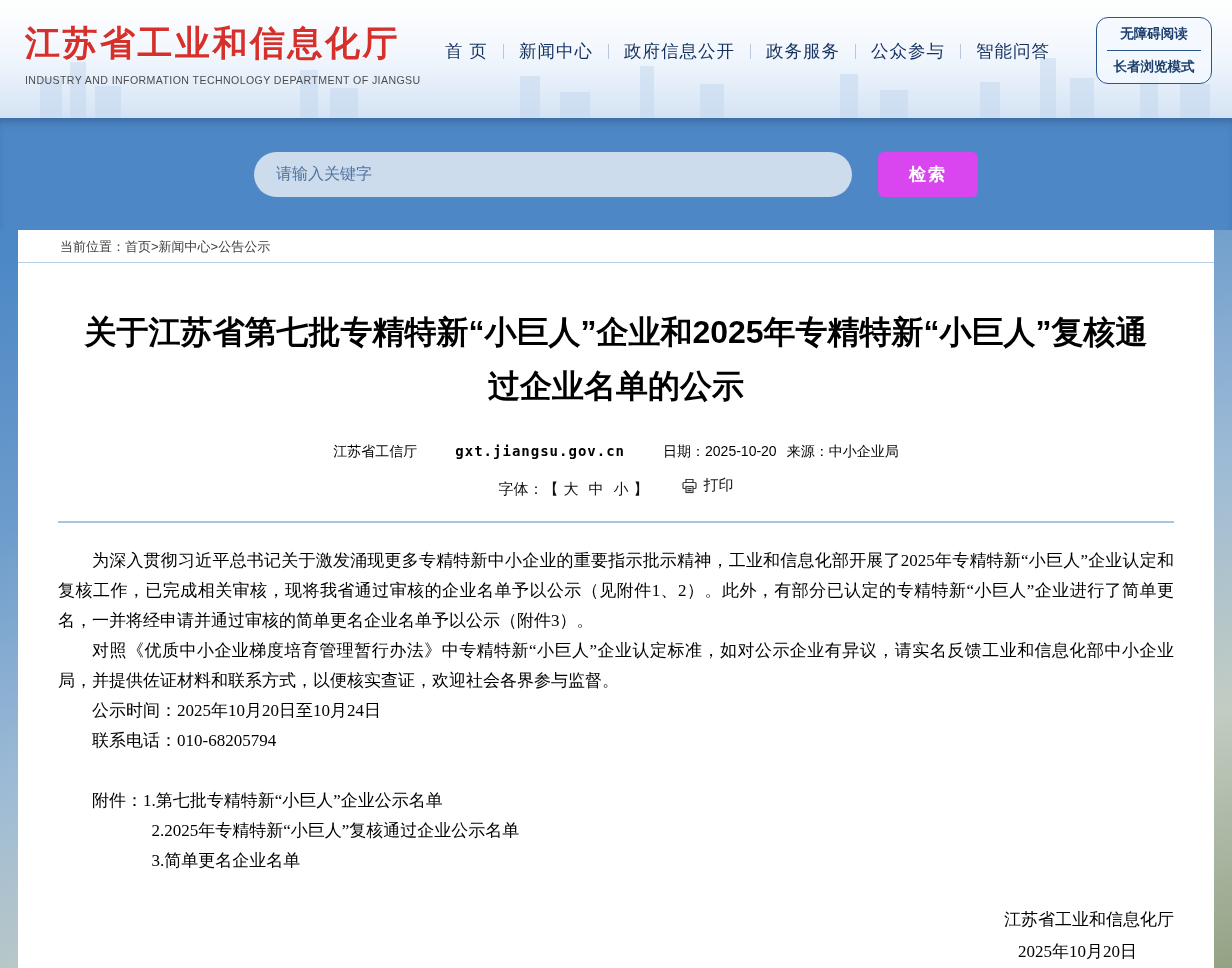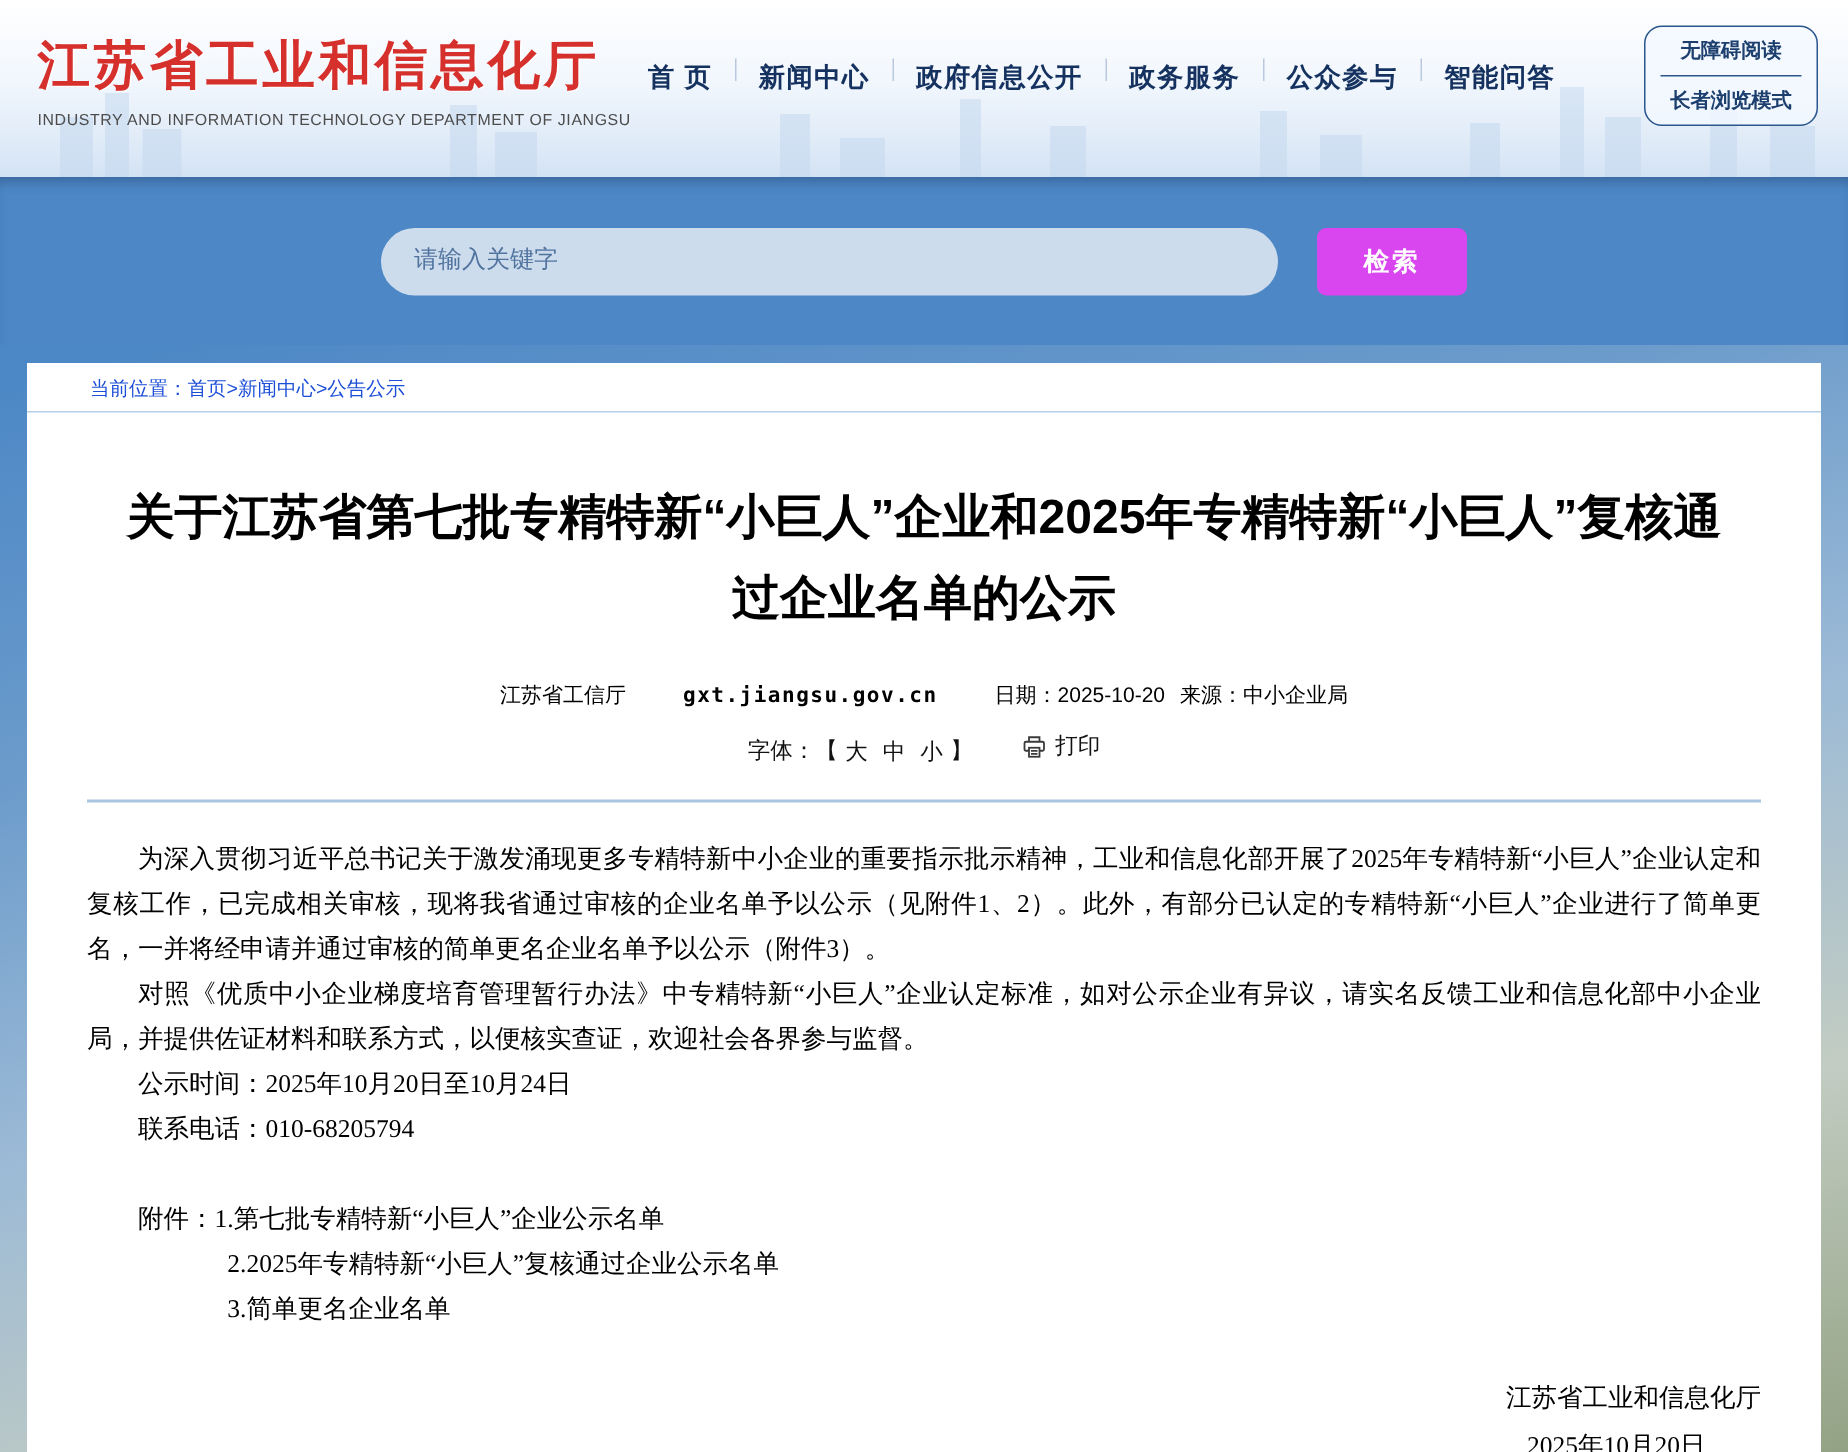--- a/index.html
+++ b/index.html
@@ -16,22 +16,22 @@
     overflow:hidden;
   }
   .skyline { position:absolute; bottom:0; right:0; width:100%; height:70px; opacity:.5; pointer-events:none; }
   .logo { position:absolute; left:25px; top:20px; }
   .logo-title {
     font-size:35px; font-weight:bold; color:#d6302c; letter-spacing:2.5px;
     text-shadow:1px 1px 0 rgba(255,255,255,.8);
   }
   .logo-sub { margin-top:7px; font-size:10.6px; color:#4c4c4c; letter-spacing:.4px; }
   .nav {
-    position:absolute; left:432px; top:39px; display:flex; align-items:flex-start;
-    font-weight:bold; font-size:17.5px; color:#14315f; white-space:nowrap;
+    position:absolute; left:445px; top:39px; display:flex; align-items:center;
+    font-weight:normal; font-size:17.5px; color:#14315f; white-space:nowrap;
   }
   .nav-item { letter-spacing:1px; cursor:pointer; }
   .nav-sep { width:1px; height:15px; background:#b9c8dc; margin:0 15px; }
   .access-box {
     position:absolute; right:20px; top:17px; width:116px;
     border:1px solid #2a568d; border-radius:12px;
     background:rgba(243,249,255,.78); text-align:center;
   }
   .access-row { height:32px; line-height:32px; font-size:13.5px; color:#1c3f6e; font-weight:bold; cursor:pointer; }
   .access-div { height:1px; background:#2a568d; margin:0 10px; }
@@ -50,23 +50,22 @@
   .search-input::placeholder { color:#51749f; opacity:1; }
   .search-btn {
     width:100px; height:45px; margin-left:26px; border:none; border-radius:6px;
     background:#d946ef; color:#ffffff; font-size:17px; font-weight:bold;
     letter-spacing:2px; cursor:pointer; font-family:"Liberation Sans", sans-serif;
   }
 
   
   .content { margin:0 18px; background:#ffffff; min-height:738px; }
   .crumb {
-    height:33px; line-height:33px; padding-left:42px; font-size:13px; color:#1d4ed8;
+    height:33px; line-height:33px; padding-left:42px; font-size:13px; color:#404040;
     border-bottom:1px solid #b3d0e8;
-    margin-top:12px;
   }
   .crumb-path { cursor:pointer; }
   .article { padding:0 40px 20px; }
   .title {
     margin:42px auto 0; max-width:1072px; font-size:32px; line-height:54px;
     text-align:center; color:#000; font-weight:bold;
   }
   .meta { margin-top:30px; text-align:center; font-size:14px; color:#000; }
   .meta-name { margin-right:38px; }
   .meta-url { font-family:"DejaVu Sans Mono", monospace; font-weight:bold; margin-right:38px; letter-spacing:1px; }

